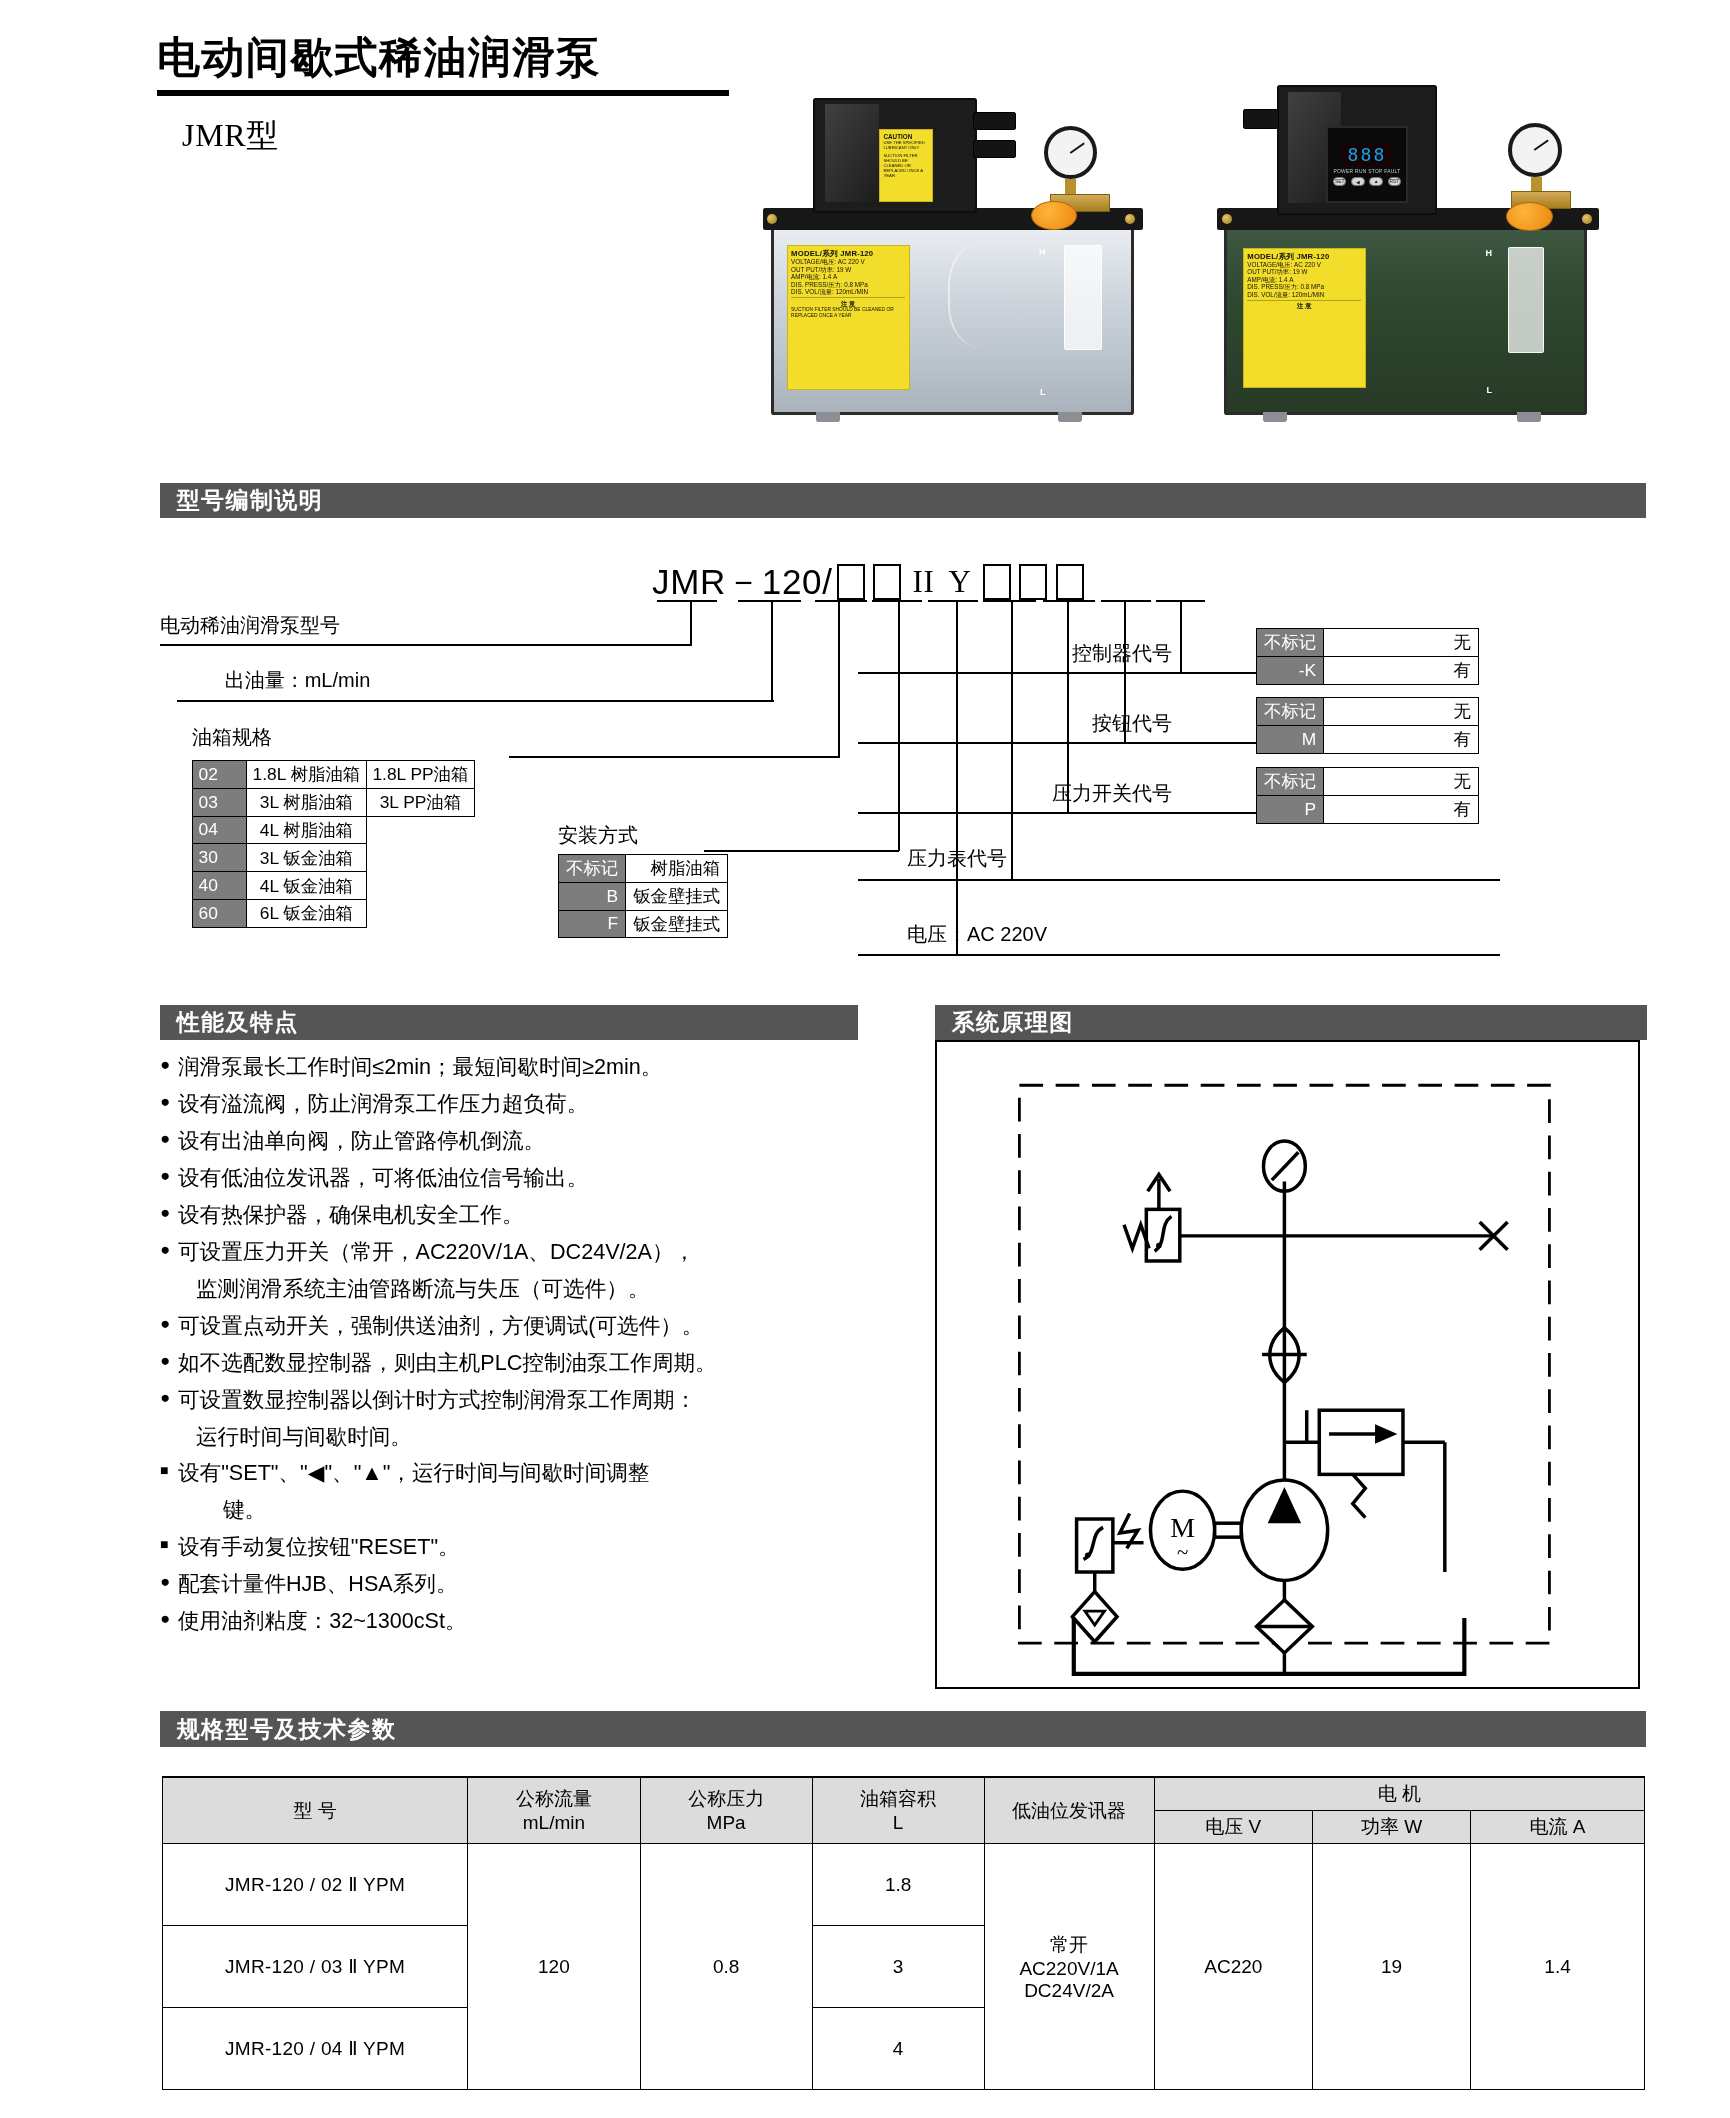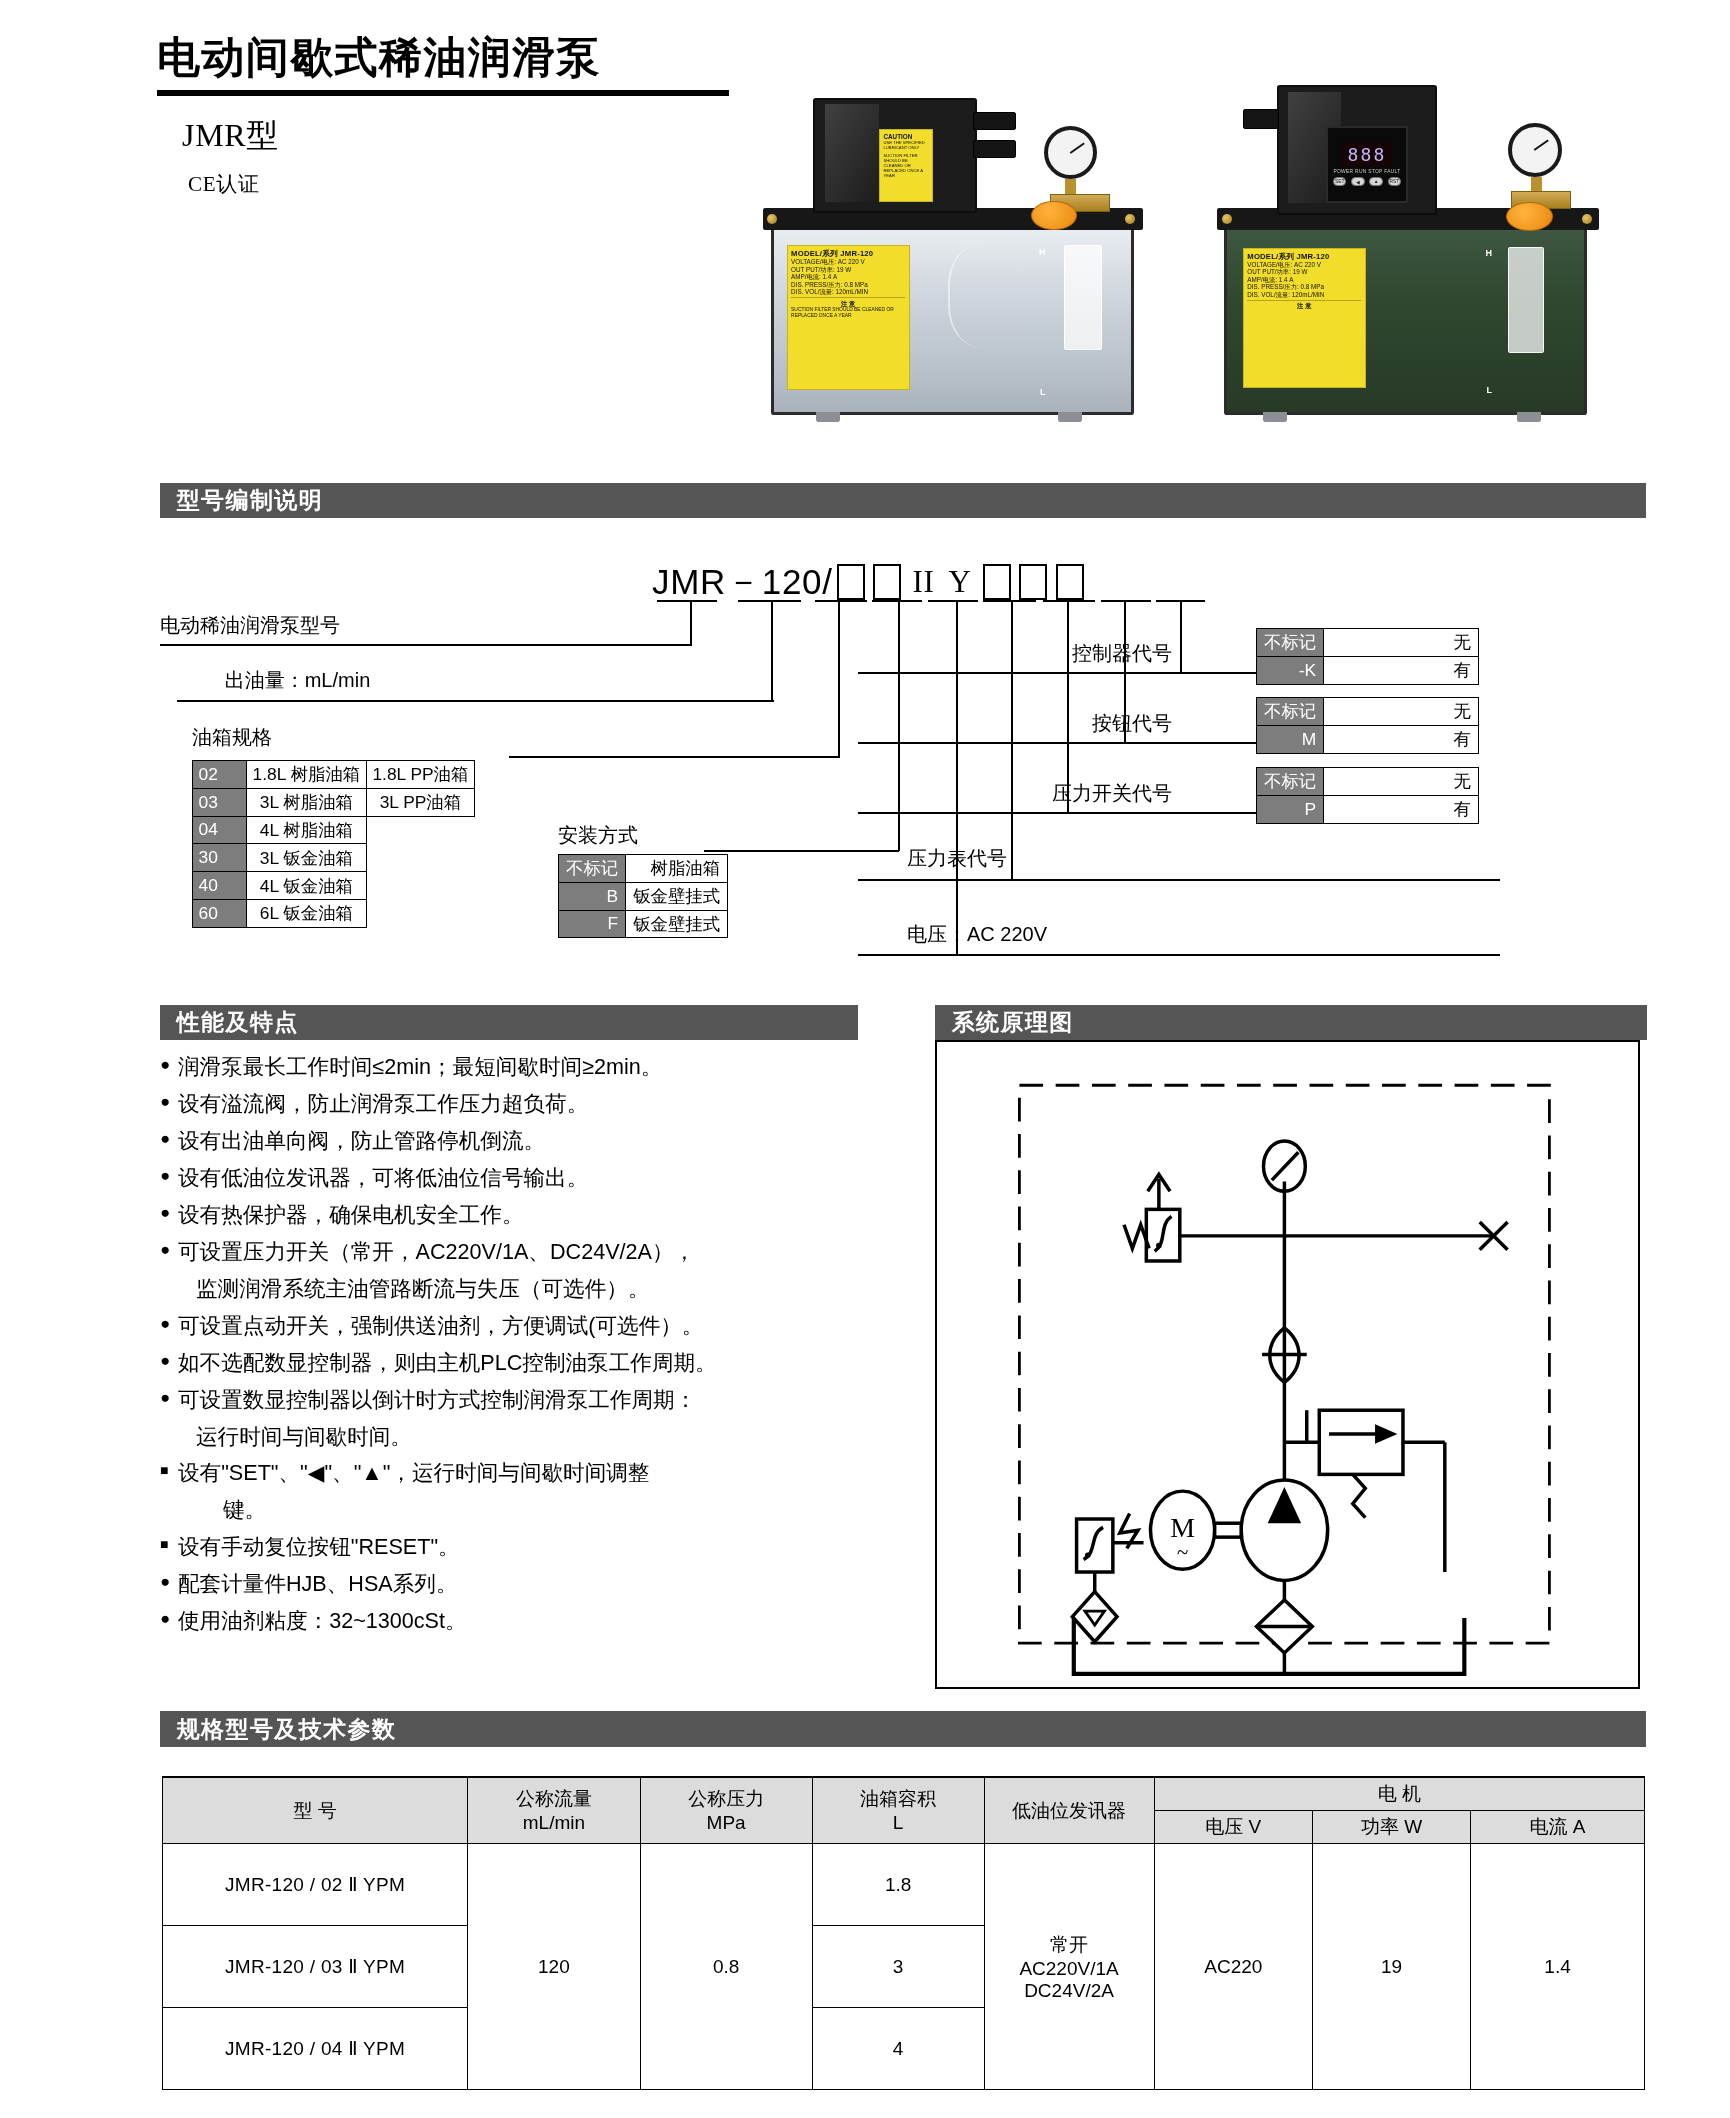--- a/index.html
+++ b/index.html
@@ -68,21 +68,21 @@
          border:1.4px solid #b86a07; border-radius:50%; }
   .brass { position:absolute; background:linear-gradient(180deg,#d3ab57,#a6801f); border:0.7px solid #7e6015; }
   .gland { position:absolute; background:#141414; border:1.4px solid #000; border-radius:2.1px; }
   .foot { position:absolute; background:#8b8f93; border-radius:0 0 2.8px 2.8px; }
   .screw { position:absolute; width:9.8px; height:9.8px; border-radius:50%;
            background:radial-gradient(circle at 35% 35%,#e7c766,#9a7a1c); }
   .display {
     position:absolute; background:#0a0a0a; border:2.1px solid #2a2a2a;
     display:flex; flex-direction:column; align-items:center; justify-content:center;
   }
-  .seg { color:#c4b5fd; font-family:"DejaVu Sans Mono","Liberation Mono",monospace;
+  .seg { color:#0ea5e9; font-family:"DejaVu Sans Mono","Liberation Mono",monospace;
          font-size:18px; letter-spacing:2.1px; background:#160404; padding:1.4px 5.6px; }
   .disp-lbls { color:#cfcfcf; font-size:4.9px; letter-spacing:0.3px; margin-top:2.1px; }
   .btn-row { display:flex; gap:4.9px; margin-top:3.5px; }
   .mini-btn { width:13.3px; height:9px; border-radius:4.9px; background:#d7d7d7; border:0.7px solid #777;
               font-size:4.9px; color:#222; display:flex; align-items:center; justify-content:center; }
   .level-mark { position:absolute; color:#fff; font-size:9px; font-weight:bold; letter-spacing:1.4px; }
   .strainer { position:absolute; background:rgba(255,255,255,.72); border:1.4px solid rgba(255,255,255,.85);
               border-radius:2.1px; }
   .tube { position:absolute; border-left:2.1px solid rgba(255,255,255,.55); border-radius:40%; }
 
@@ -147,21 +147,20 @@
 </style>
 </head>
 <body>
 
 <div class="page">
 
   <div class="title-block">
     <div class="main-title">电动间歇式稀油润滑泵</div>
     <div class="title-rule"></div>
     <div class="sub-title">JMR型</div>
-    <div class="sub-title2">CE认证</div>
   </div>
 
   <div class="photos">
 
     <div class="photo photo-a">
 
       <div class="tank tank-clear" style="left:28px; top:185px; width:363px; height:188px;">
         <div class="tube" style="left:174px; top:12.6px; width:84px; height:105px;"></div>
         <div class="strainer" style="right:29px; top:15.4px; width:38px; height:105px;"></div>
         <div class="level-mark" style="right:84px; top:16.7px;">H</div>

